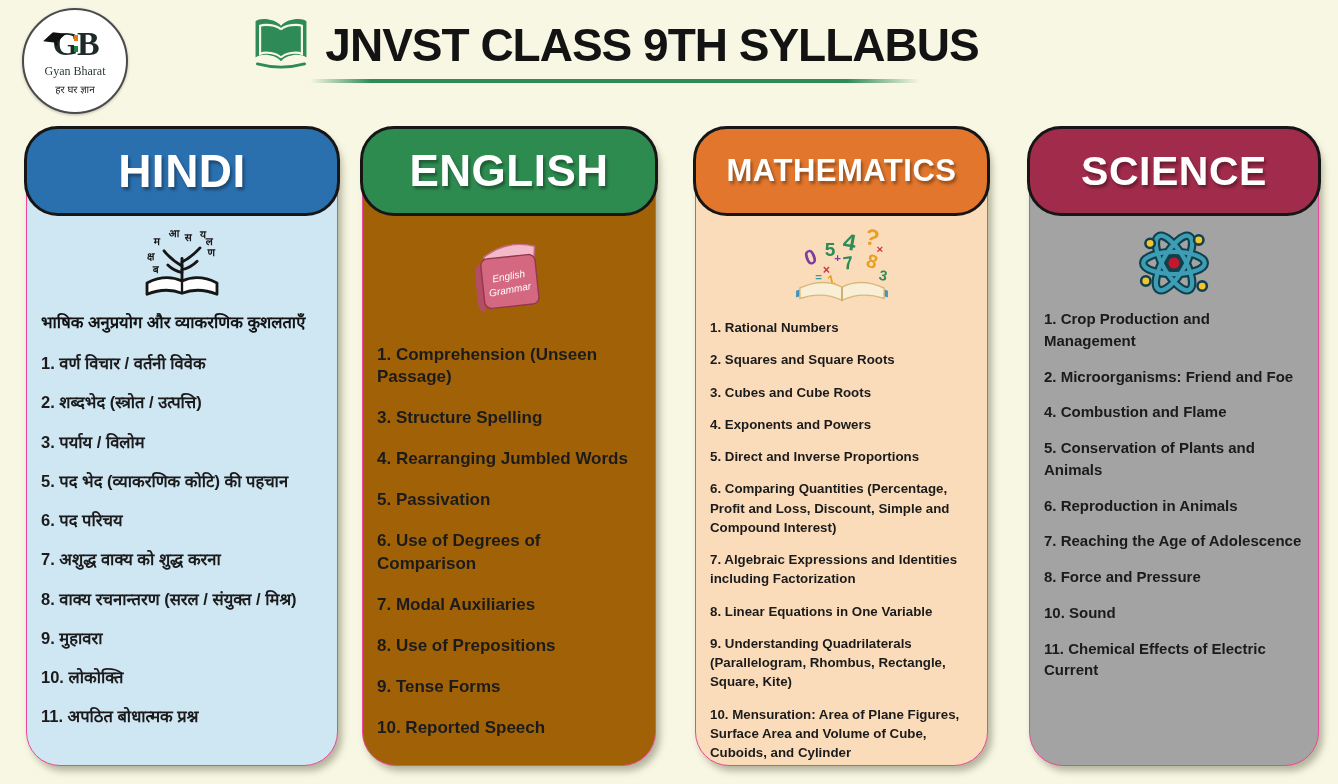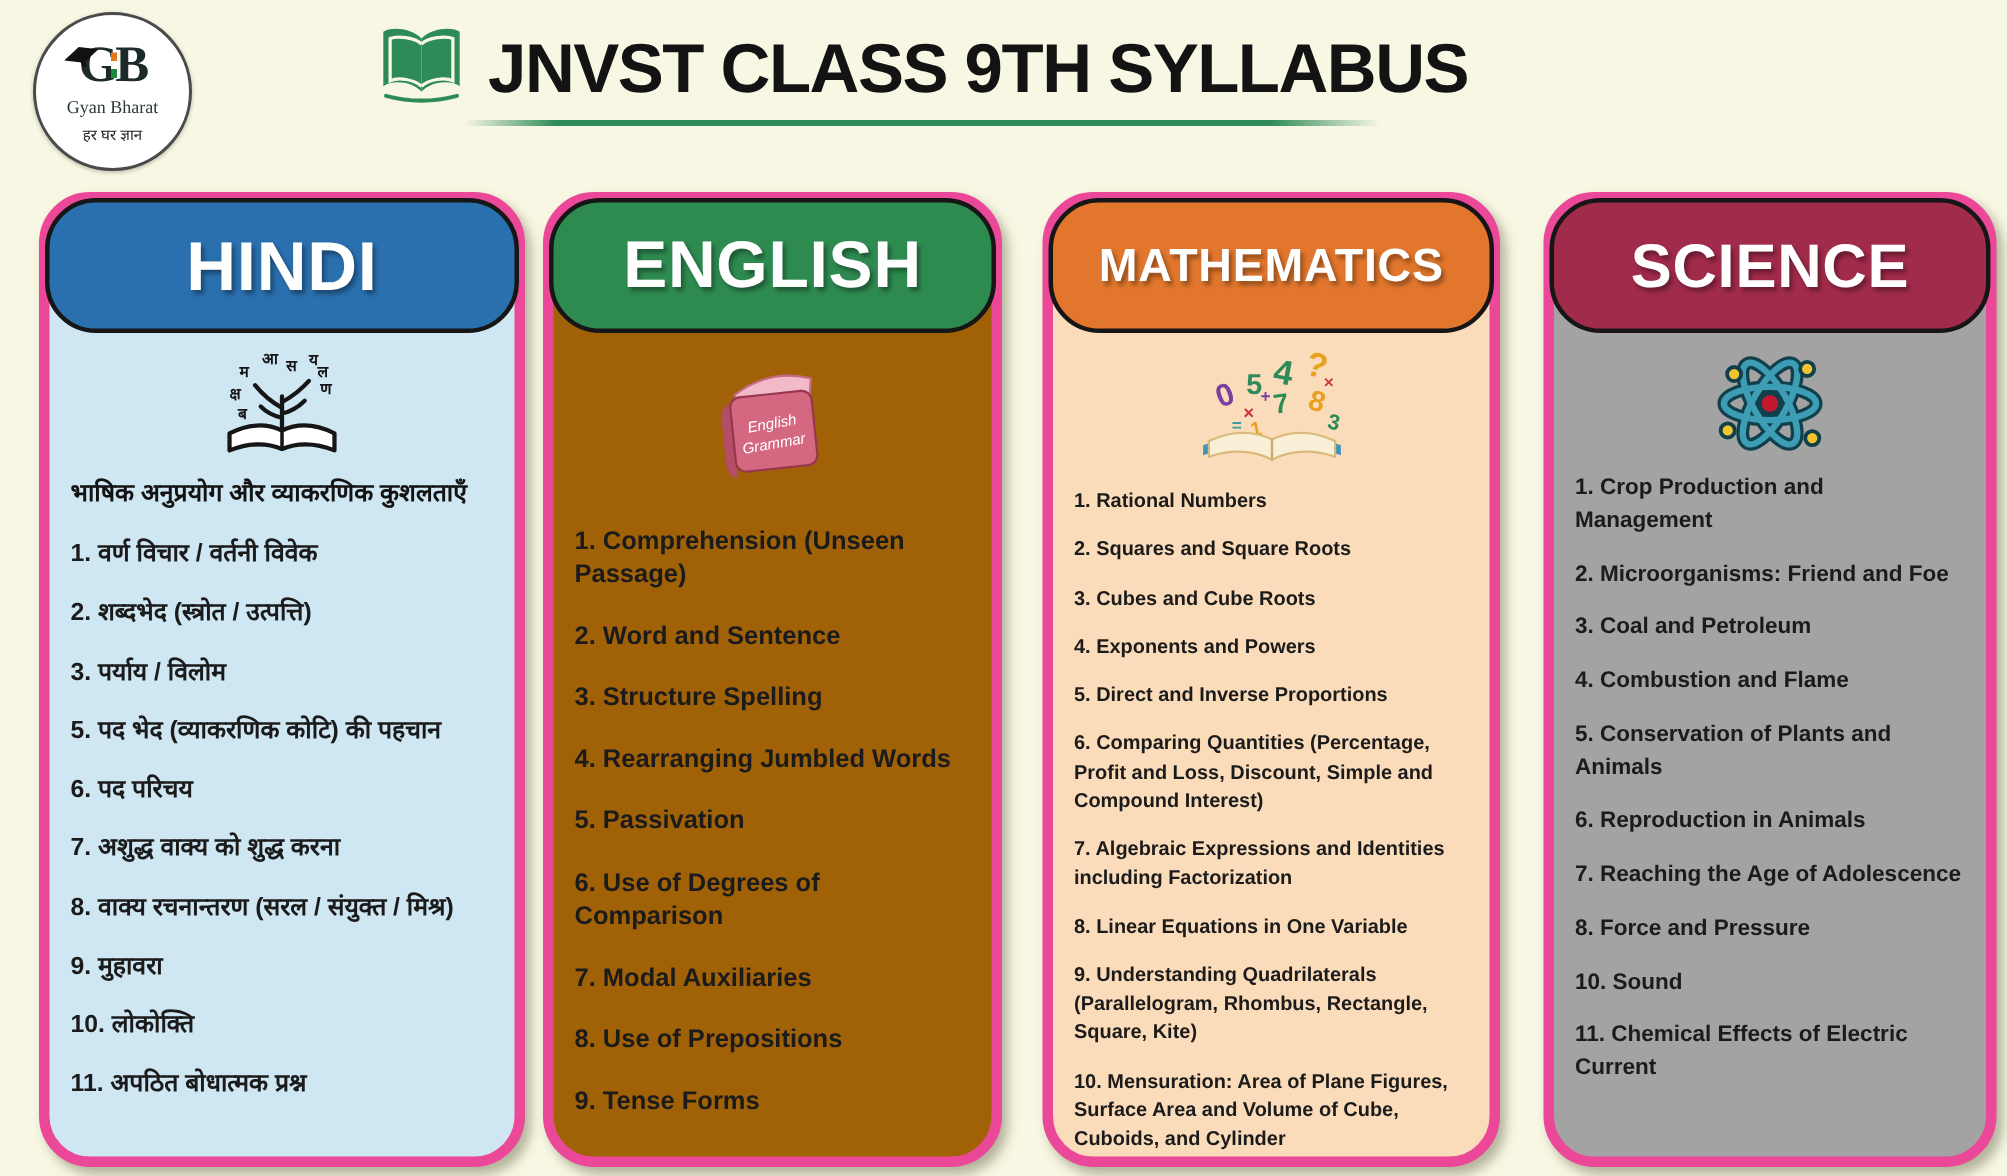--- a/index.html
+++ b/index.html
@@ -36,21 +36,21 @@
     font-size:46px;font-weight:800;color:#131313;letter-spacing:-1px;line-height:1.1;
   }
   .title-underline{
     width:610px;height:4px;margin-top:5px;border-radius:2px;
     background:linear-gradient(90deg,rgba(46,139,87,0),#2e8b57 10%,#2e8b57 88%,rgba(46,139,87,0));
   }
 
   
   .card{
     position:absolute;top:128px;height:636px;
-    border:7px solid #ec4899;border-radius:34px;
+    border:1px solid #ec4899;border-radius:34px;
     box-shadow:4px 5px 7px rgba(70,70,45,.38);
   }
   .card.hindi   {left:26px;  width:310px;background:#cfe6f3;}
   .card.english {left:362px; width:292px;background:#a16207;}
   .card.math    {left:695px; width:291px;background:#fbdcba;}
   .card.science {left:1029px;width:288px;background:#a3a3a3;}
 
   .card-header{
     height:84px;margin:-3px -3px 0;border:3px solid #161616;border-radius:34px;
     display:flex;align-items:center;justify-content:center;
@@ -169,21 +169,20 @@
           <path d="M24 28 Q50 12 78 22 L76 34 Q52 26 26 38 Z" fill="#f2b9c8" stroke="#c76a85" stroke-width="1.5"></path>
           <path d="M20 34 q-7 2 -7 11 v30 q0 9 7 11 z" fill="#b44d66"></path>
           <rect x="20" y="30" width="57" height="52" rx="7" fill="#d36880" stroke="#97364e" stroke-width="1.5"></rect>
           <text x="48" y="54" font-size="10.5" fill="#fff" font-style="italic" text-anchor="middle" transform="rotate(-4 48 54)">English</text>
           <text x="48" y="68" font-size="10.5" fill="#fff" font-style="italic" text-anchor="middle" transform="rotate(-4 48 68)">Grammar</text>
         </g>
       </svg>
     </div>
     <div class="items">
         <div class="item">1. Comprehension (Unseen Passage)</div>
-        <div class="item">2. Word and Sentence</div>
         <div class="item">3. Structure Spelling</div>
         <div class="item">4. Rearranging Jumbled Words</div>
         <div class="item">5. Passivation</div>
         <div class="item">6. Use of Degrees of Comparison</div>
         <div class="item">7. Modal Auxiliaries</div>
         <div class="item">8. Use of Prepositions</div>
         <div class="item">9. Tense Forms</div>
         <div class="item">10. Reported Speech</div>
       </div>
   </div>
@@ -247,21 +246,20 @@
         <circle cx="48" cy="48" r="8" fill="#c3172f" stroke="#10404c" stroke-width="3"></circle>
         <circle cx="20" cy="25" r="5.5" fill="#f4c430" stroke="#10404c" stroke-width="3"></circle>
         <circle cx="77" cy="21" r="5.5" fill="#f4c430" stroke="#10404c" stroke-width="3"></circle>
         <circle cx="15" cy="69" r="5.5" fill="#f4c430" stroke="#10404c" stroke-width="3"></circle>
         <circle cx="81" cy="75" r="5.5" fill="#f4c430" stroke="#10404c" stroke-width="3"></circle>
       </svg>
     </div>
     <div class="items">
         <div class="item">1. Crop Production and Management</div>
         <div class="item">2. Microorganisms: Friend and Foe</div>
-        <div class="item">3. Coal and Petroleum</div>
         <div class="item">4. Combustion and Flame</div>
         <div class="item">5. Conservation of Plants and Animals</div>
         <div class="item">6. Reproduction in Animals</div>
         <div class="item">7. Reaching the Age of Adolescence</div>
         <div class="item">8. Force and Pressure</div>
         <div class="item">10. Sound</div>
         <div class="item">11. Chemical Effects of Electric Current</div>
       </div>
   </div>
 </div>

